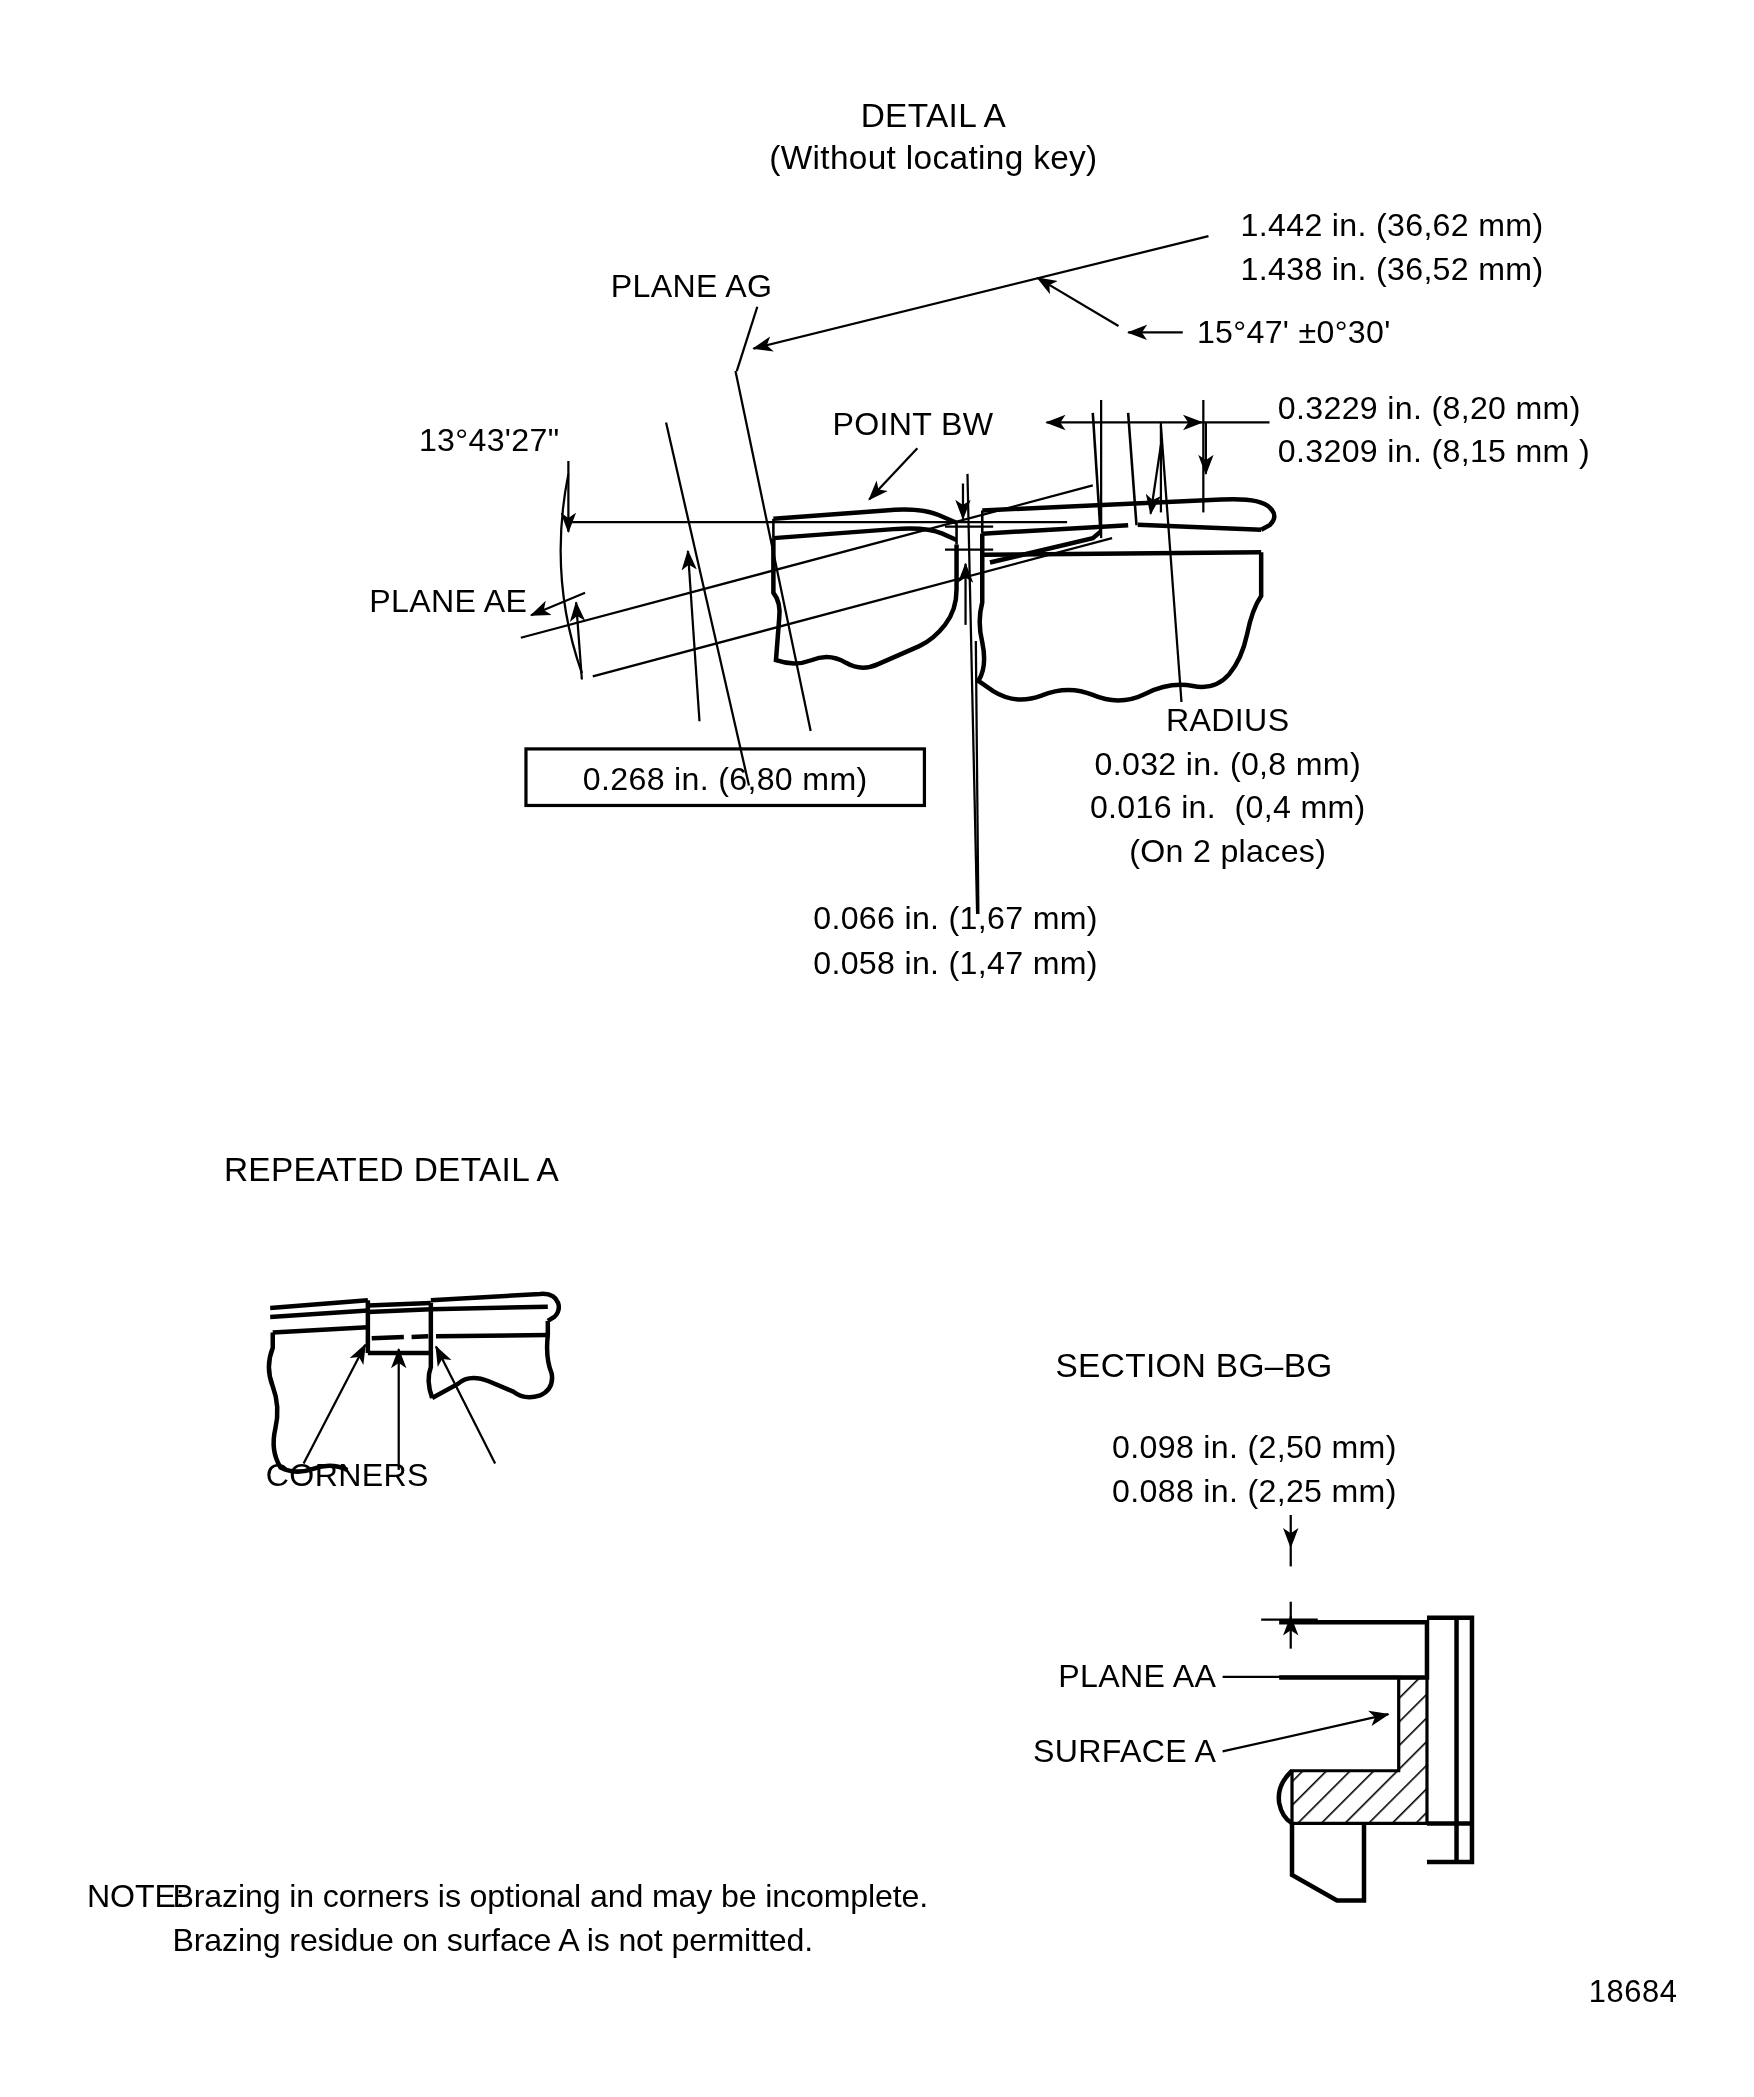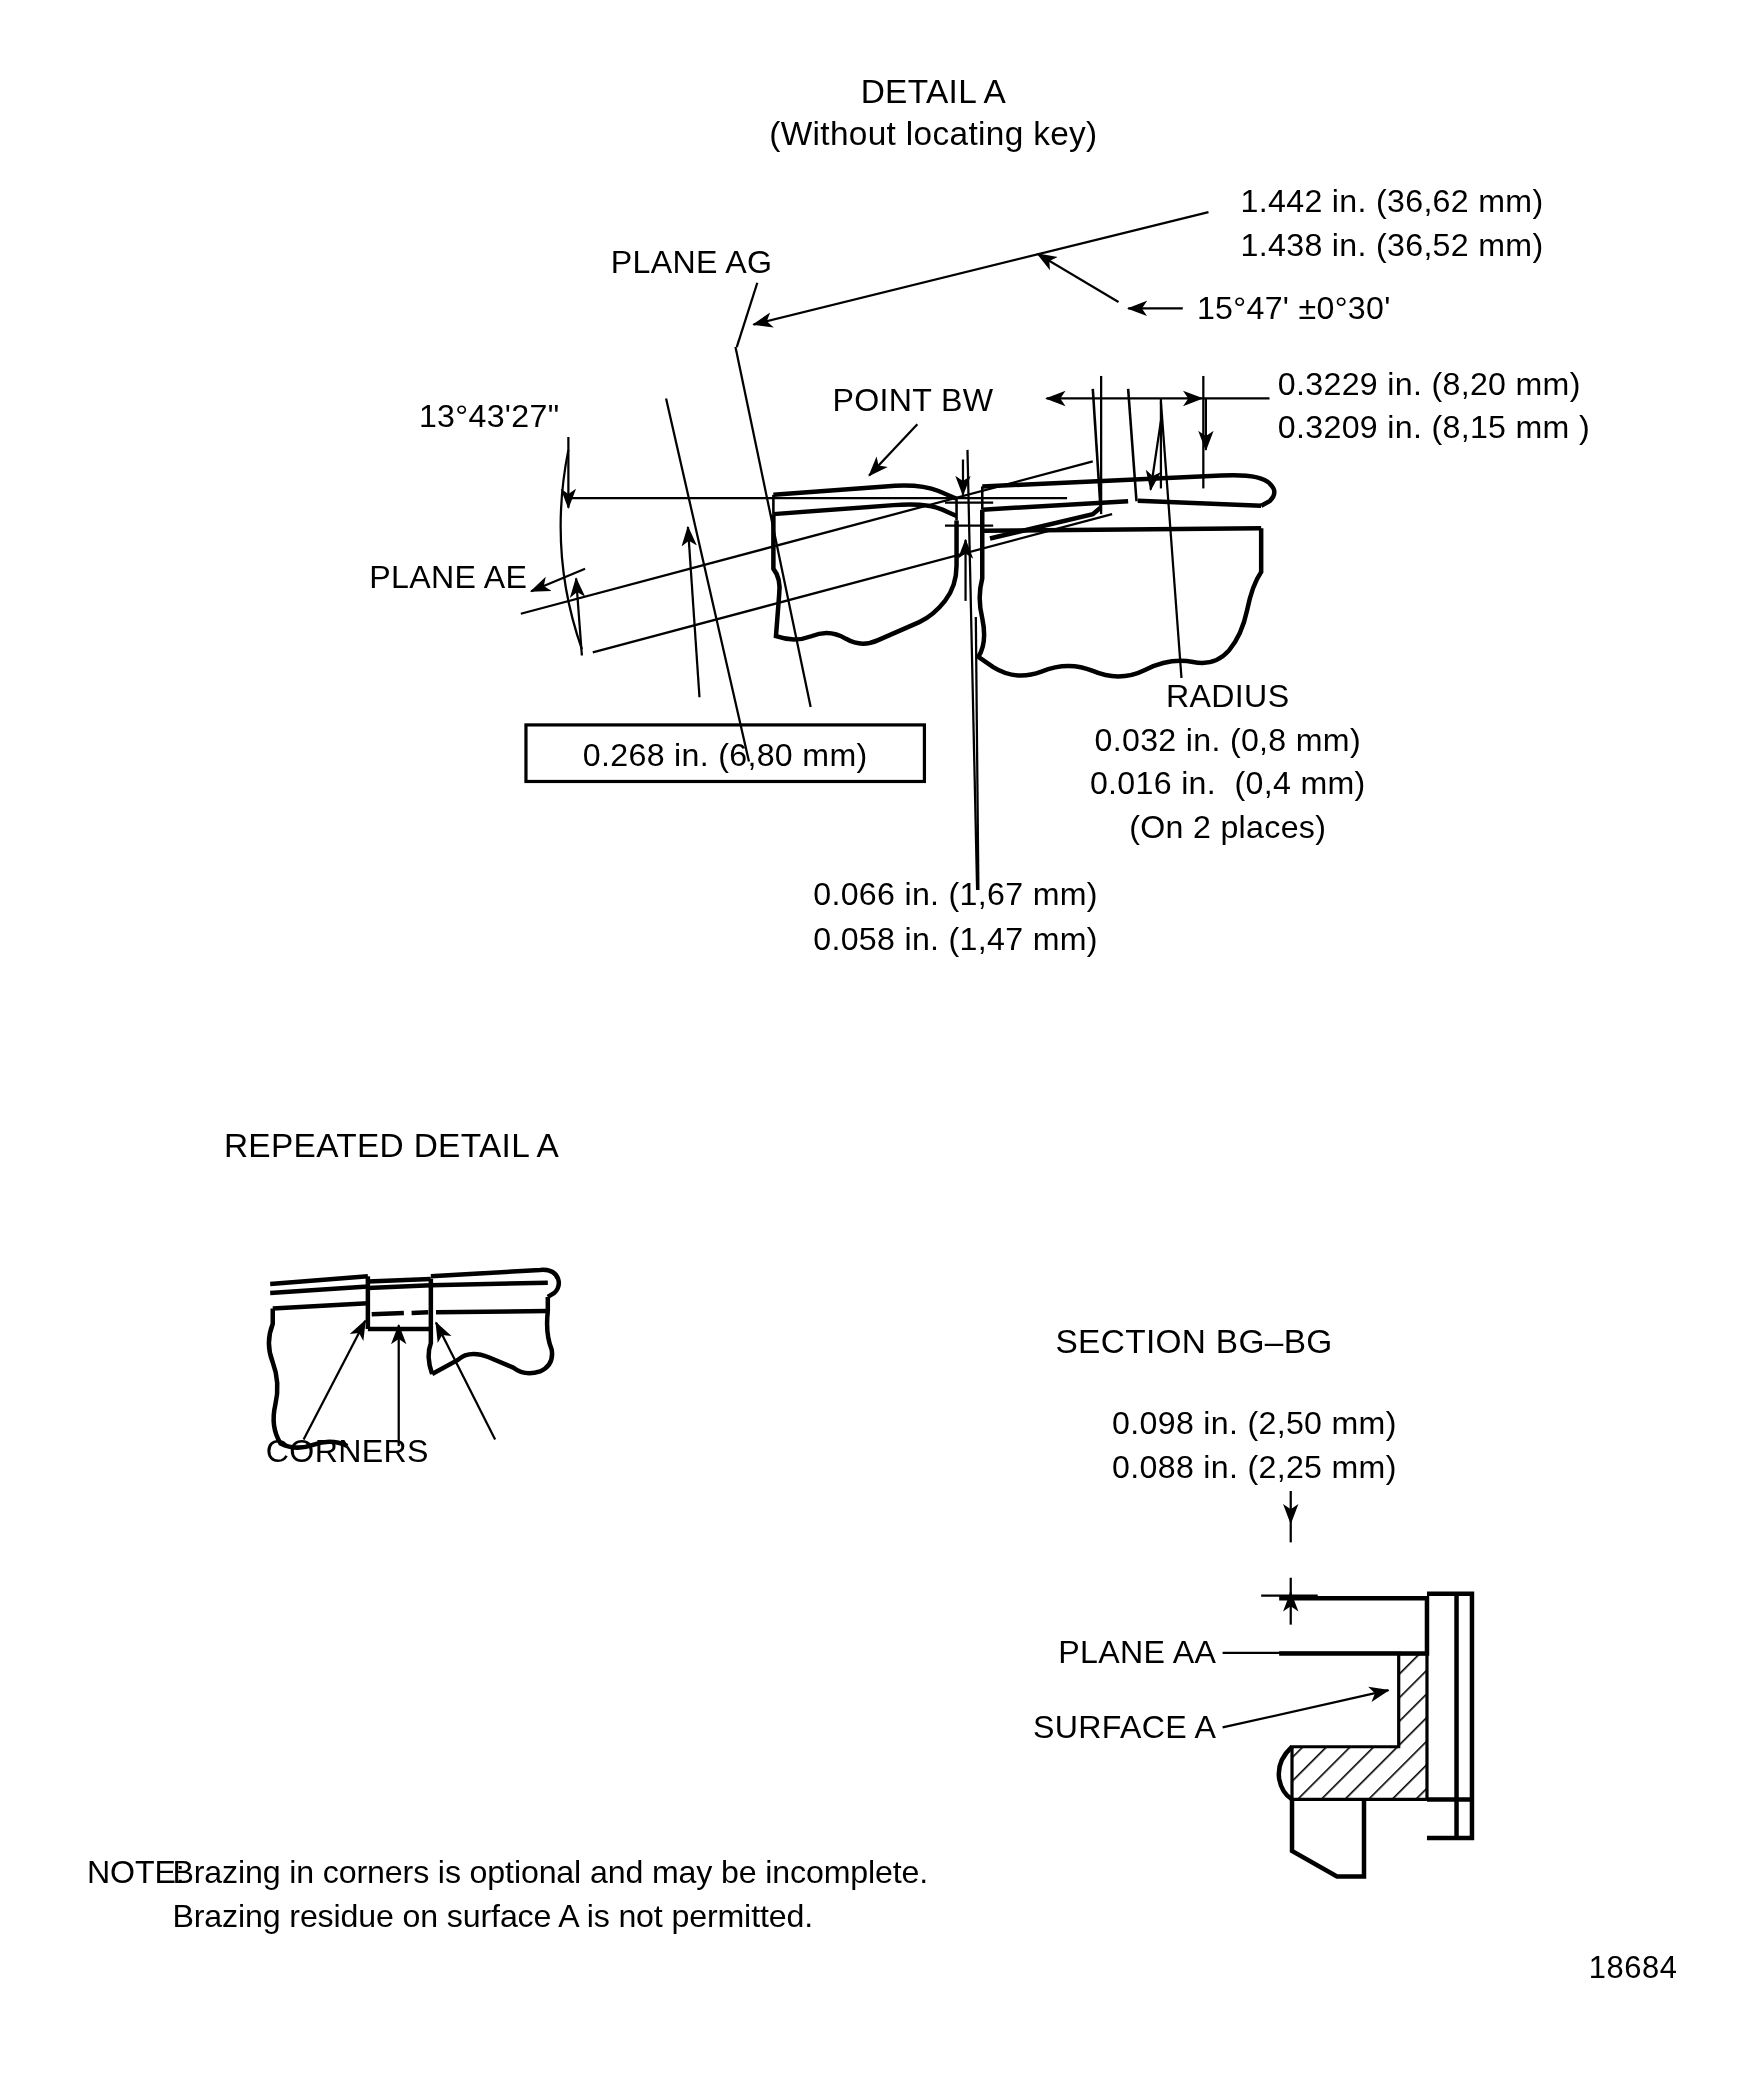--- a/index.html
+++ b/index.html
@@ -13,20 +13,21 @@
     position: relative;
     overflow: hidden;
     font-family: "Liberation Sans", sans-serif;
     color: #000000;
   }
   #sheet {
     position: absolute;
     inset: 0;
     width: 1755px;
     height: 1507px;
+    margin-top: 24px;
   }
   svg.dwg {
     position: absolute;
     left: 0;
     top: 0;
     width: 1755px;
     height: 2097px;
     overflow: visible;
   }
   text {

